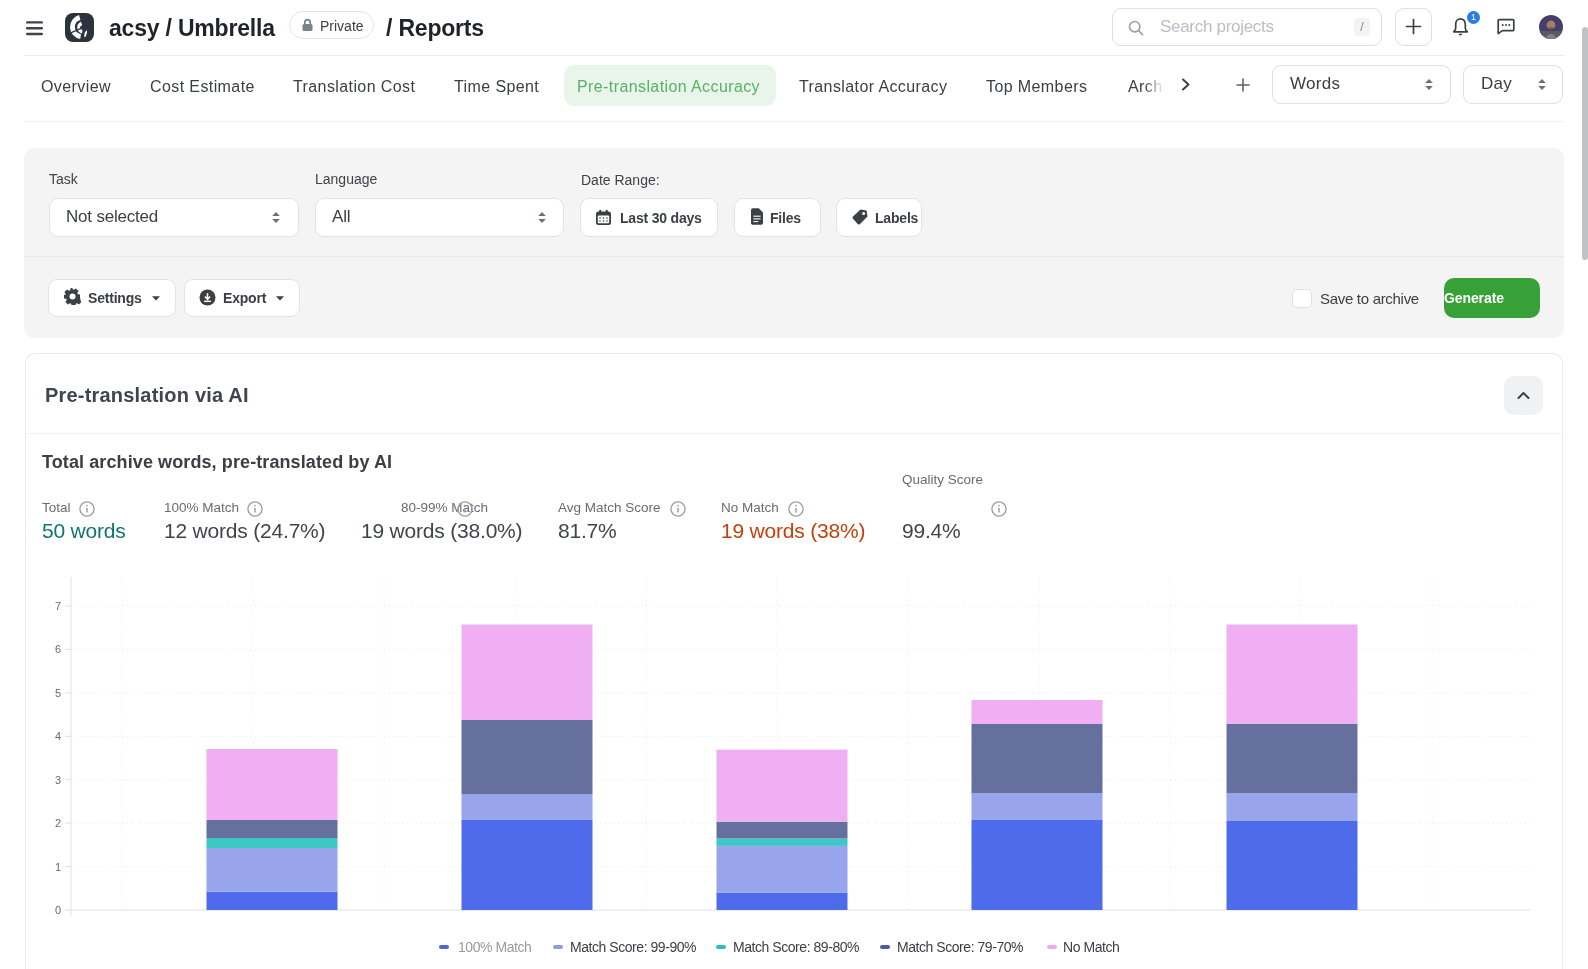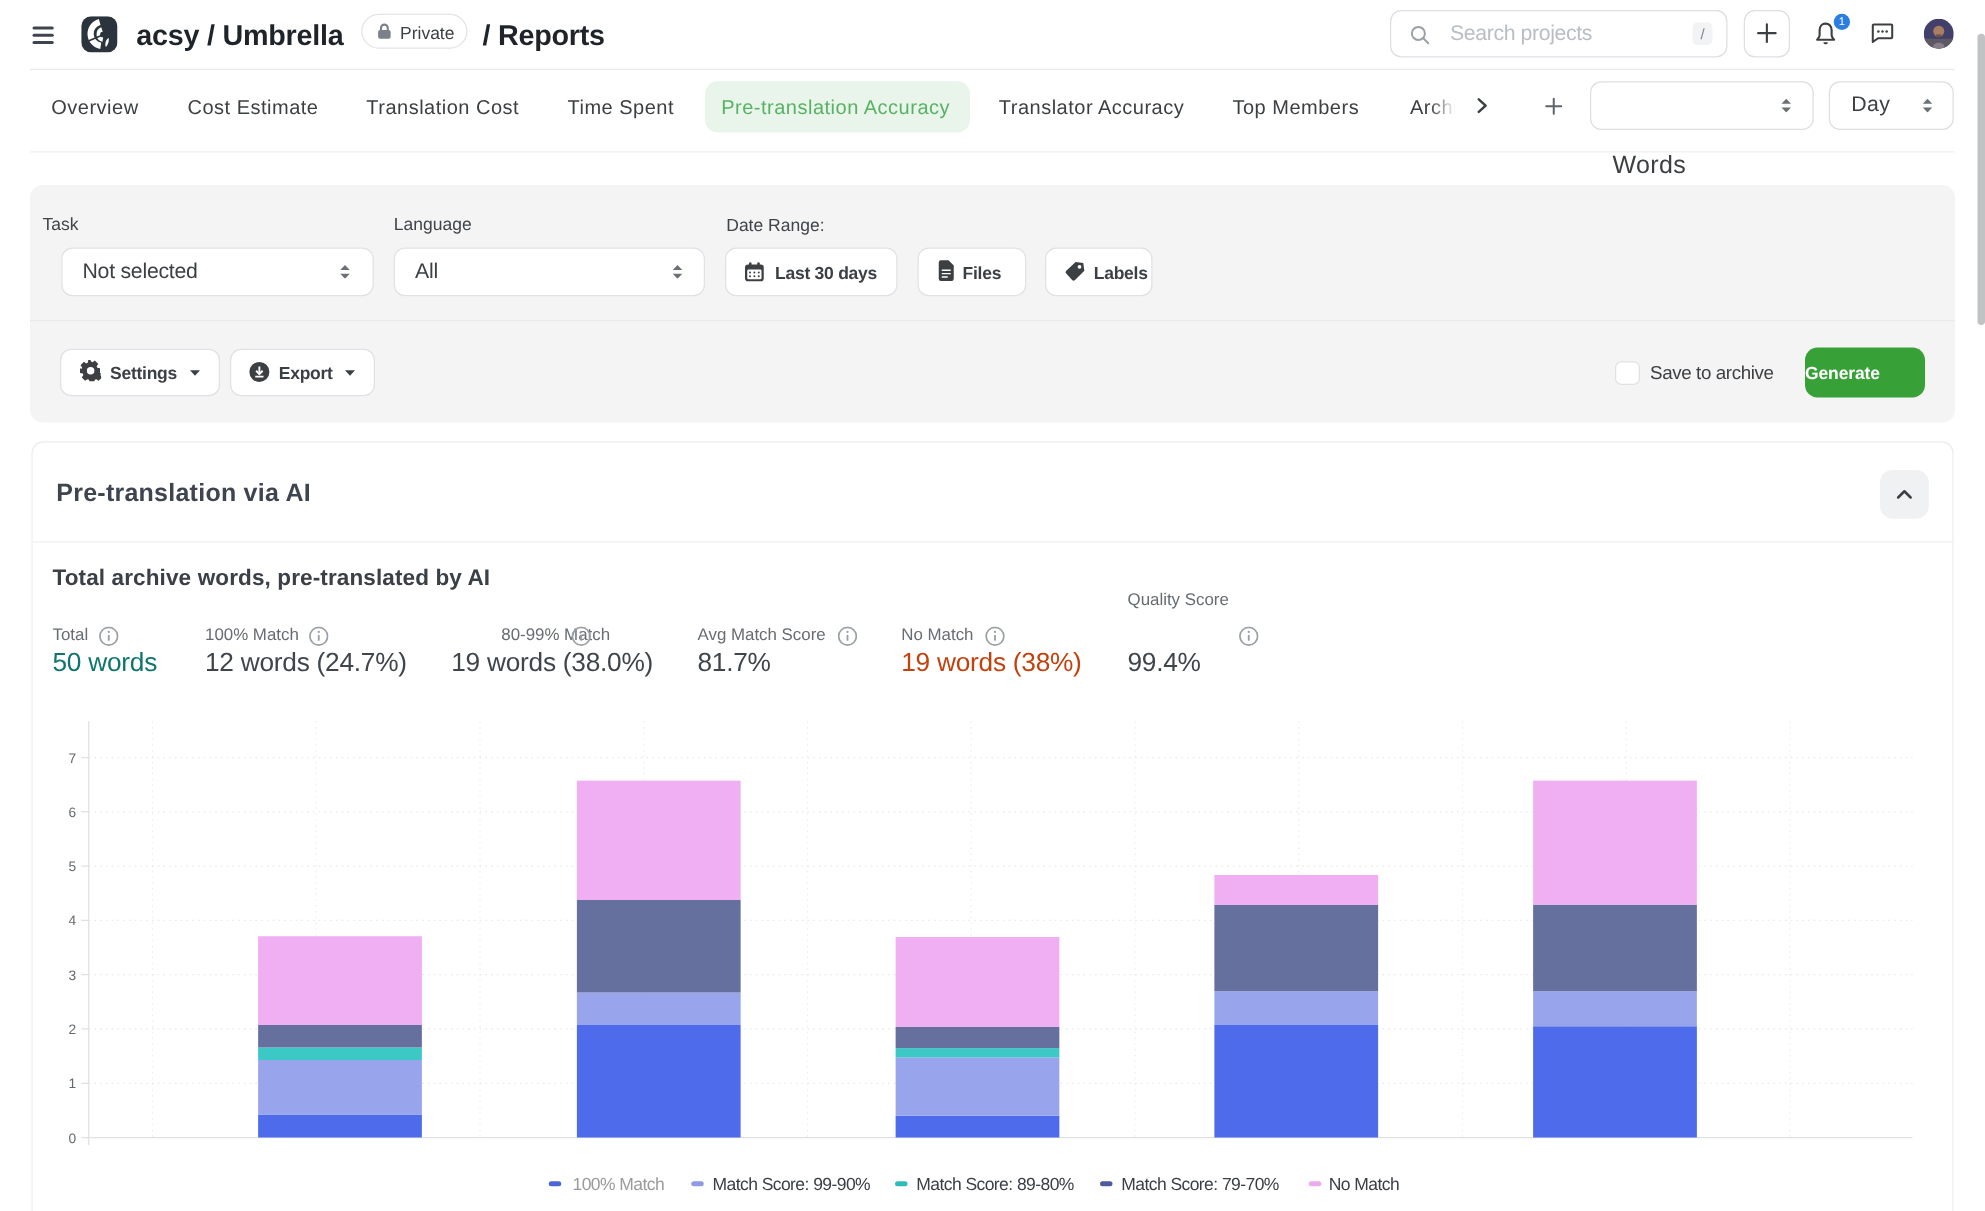--- a/index.html
+++ b/index.html
@@ -104,34 +104,34 @@
   </svg>
   <svg class="abs" style="left:1236px;top:22px;" width="14" height="14" viewBox="0 0 14 14">
     <g stroke="#5f6368" stroke-width="1.6" stroke-linecap="round">
         <line x1="7" y1="1" x2="7" y2="13"></line>
         <line x1="1" y1="7" x2="13" y2="7"></line>
       </g>
   </svg>
 </div>
 
 <div class="abs" style="left:1272px;top:65px;width:179px;height:39px;border:1px solid #dddfe3;border-radius:9px;background:#fff;"></div>
-<div class="abs" style="left:1290px;top:74px;font-size:20px;letter-spacing:0.3px;color:#3c4043;margin-top:47px;">Words</div>
+<div class="abs" style="left:1290px;top:74px;font-size:17px;letter-spacing:0.3px;color:#3c4043;">Words</div>
 <svg class="abs" style="left:1424px;top:79px;" width="10" height="11" viewBox="0 0 10 11">
   <path d="M5 0 L8.8 4 H1.2 Z" fill="#6a7076"></path>
     <path d="M5 11 L8.8 7 H1.2 Z" fill="#6a7076"></path>
 </svg>
 <div class="abs" style="left:1463px;top:65px;width:100px;height:39px;border:1px solid #dddfe3;border-radius:9px;background:#fff;"></div>
 <div class="abs" style="left:1481px;top:74px;font-size:17px;letter-spacing:0.3px;color:#3c4043;">Day</div>
 <svg class="abs" style="left:1537px;top:79px;" width="10" height="11" viewBox="0 0 10 11">
   <path d="M5 0 L8.8 4 H1.2 Z" fill="#6a7076"></path>
     <path d="M5 11 L8.8 7 H1.2 Z" fill="#6a7076"></path>
 </svg>
 
 <div class="abs" style="left:24px;top:148px;width:1540px;height:190px;background:#f4f4f5;border-radius:10px;"></div>
-<div class="abs" style="left:34px;top:171px;font-size:14px;color:#3f4449;">Task</div>
+<div class="abs" style="left:49px;top:171px;font-size:14px;color:#3f4449;">Task</div>
 <div class="abs" style="left:315px;top:171px;font-size:14px;color:#3f4449;">Language</div>
 <div class="abs" style="left:581px;top:172px;font-size:14px;color:#3f4449;">Date Range:</div>
 
 <div class="abs" style="left:49px;top:198px;width:250px;height:39px;background:#fff;border:1px solid #e0e2e6;border-radius:9px;"></div>
 <div class="abs" style="left:66px;top:207px;font-size:17px;letter-spacing:-0.2px;color:#3c4043;">Not selected</div>
 <svg class="abs" style="left:271px;top:212px;" width="10" height="11" viewBox="0 0 10 11">
   <path d="M5 0 L8.8 4 H1.2 Z" fill="#6a7076"></path>
     <path d="M5 11 L8.8 7 H1.2 Z" fill="#6a7076"></path>
 </svg>
 

